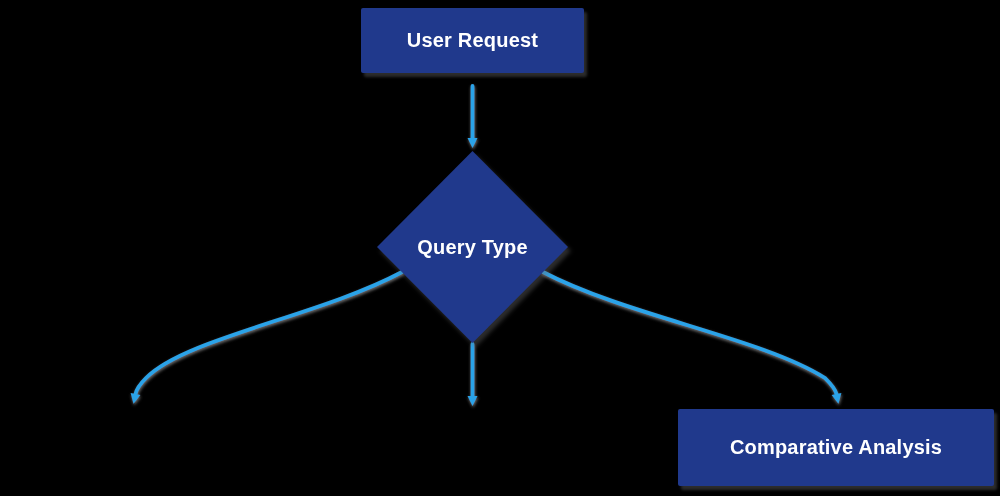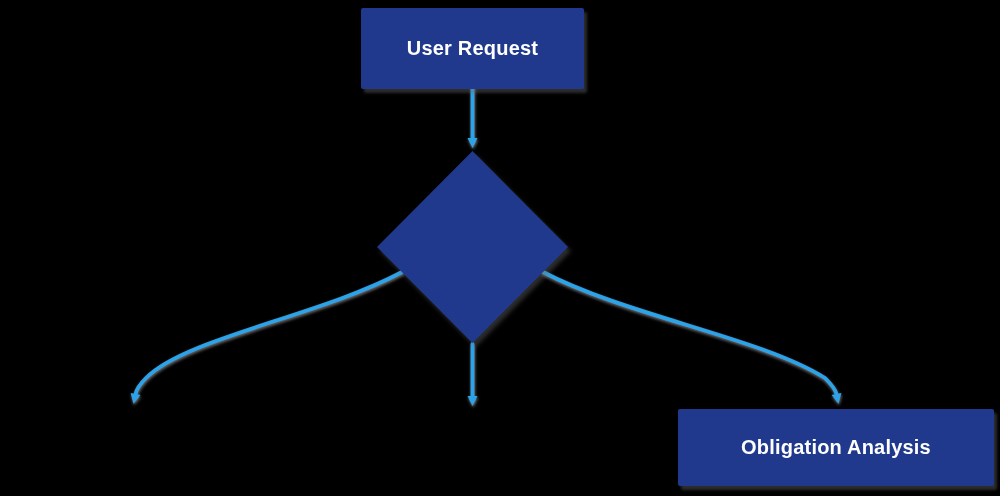--- a/index.html
+++ b/index.html
@@ -69,29 +69,30 @@
       </filter>
     </defs>
     <g filter="url(#edgeShadow)">
       <path class="edge" marker-end="url(#arrowhead)" d="M472.5 86 L472.5 138"></path>
       <path class="edge" marker-end="url(#arrowhead)" d="M472.5 344 L472.5 396"></path>
       <path class="edge" marker-end="url(#arrowhead)" d="M402 272 C 320 316, 185 338, 146 378 C 141 383, 136.5 389, 135.5 394"></path>
       <path class="edge" marker-end="url(#arrowhead)" d="M543 272 C 627 316, 762 338, 825 378 C 830 383, 835.5 389, 836.5 394"></path>
     </g>
   </svg>
 
-  <div class="node" style="left:361px;top:8px;width:223px;height:81px">
+  <div class="node" style="left:361px;top:8px;width:223px;height:65px">
     <span class="node-label">User Request</span>
   </div>
 
   <div class="diamond-wrap" style="left:377px;top:151px;width:191px;height:192px">
     <svg width="191" height="192" viewBox="0 0 191 192">
       <polygon class="diamond-shape" points="95.5,0 191,96 95.5,192 0,96"></polygon>
     </svg>
+    <span class="node-label">Query Type</span>
   </div>
 
 
 
   <div class="node" style="left:678px;top:409px;width:316px;height:77px">
-    <span class="node-label">Obligation Analysis</span>
+    <span class="node-label">Comparative Analysis</span>
   </div>
 
 </div>
 
 </body></html>

